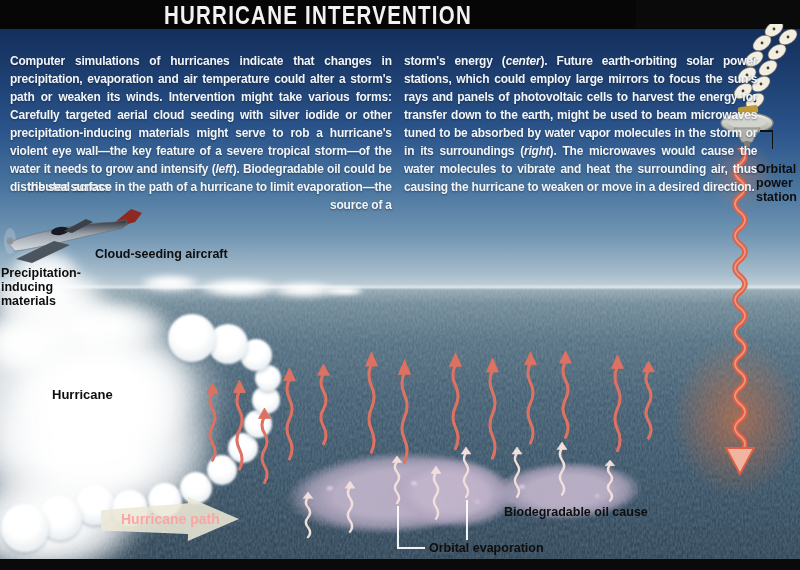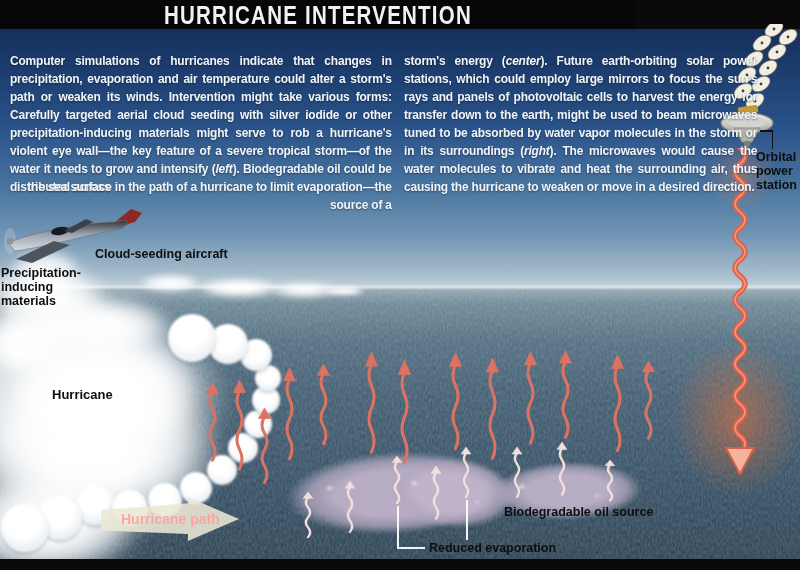--- a/index.html
+++ b/index.html
@@ -260,20 +260,20 @@
   <div class="leader" style="left:397px;top:547px;width:28px;height:1.5px;background:rgba(255,255,255,.92);"></div>
   <div class="leader" style="left:466px;top:500px;width:1.5px;height:40px;background:rgba(255,255,255,.92);"></div>
   <div class="leader" style="left:760px;top:130px;width:13px;height:1.6px;background:#101010;"></div>
   <div class="leader" style="left:771.5px;top:130px;width:1.6px;height:19px;background:#101010;"></div>
 
   <div class="lbl" style="left:1px;top:266px;">Precipitation-
 inducing
 materials</div>
   <div class="lbl" style="left:95px;top:247px;">Cloud-seeding aircraft</div>
   <div class="lbl" style="left:52px;top:388px;font-size:13px;">Hurricane</div>
-  <div class="lbl" style="left:504px;top:505px;">Biodegradable oil source</div>
-  <div class="lbl" style="left:429px;top:541px;">Reduced evaporation</div>
-  <div class="lbl" style="left:756px;top:150px;">Orbital
+  <div class="lbl" style="left:504px;top:505px;">Biodegradable oil cause</div>
+  <div class="lbl" style="left:429px;top:541px;">Orbital evaporation</div>
+  <div class="lbl" style="left:756px;top:162px;">Orbital
 power
 station</div>
 
   <div class="bottombar"></div>
 </div>
 
 </body></html>

